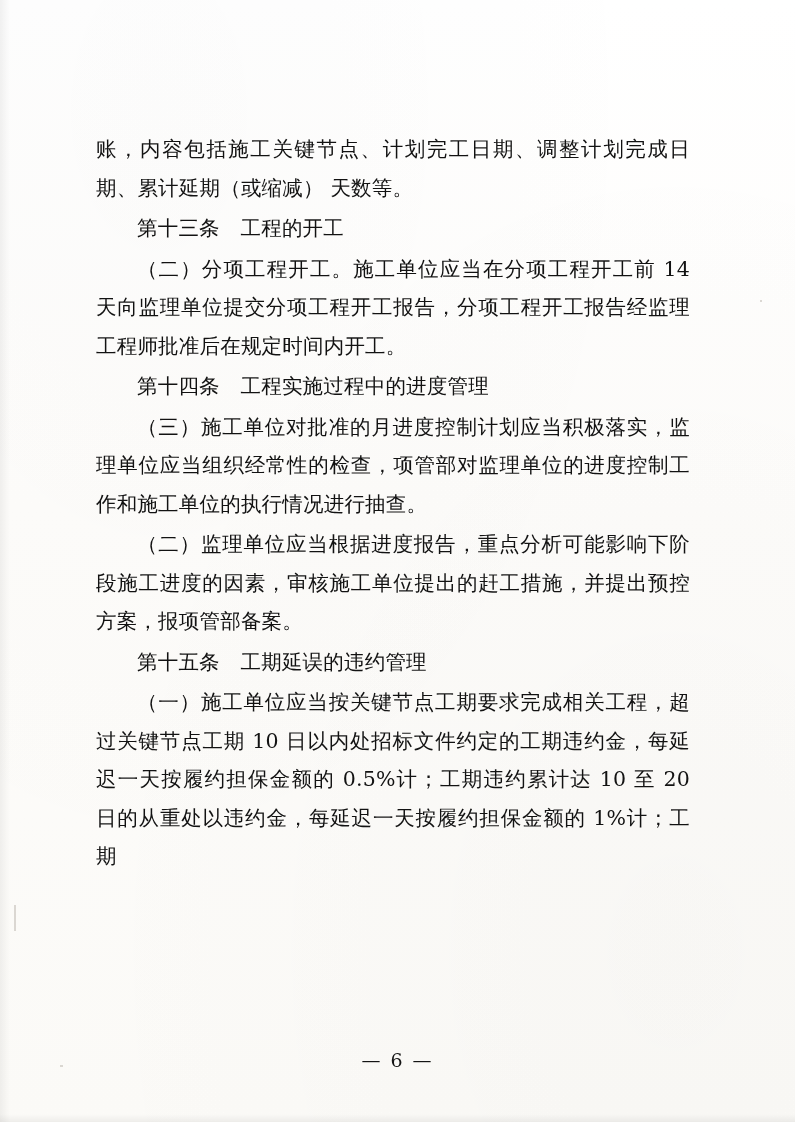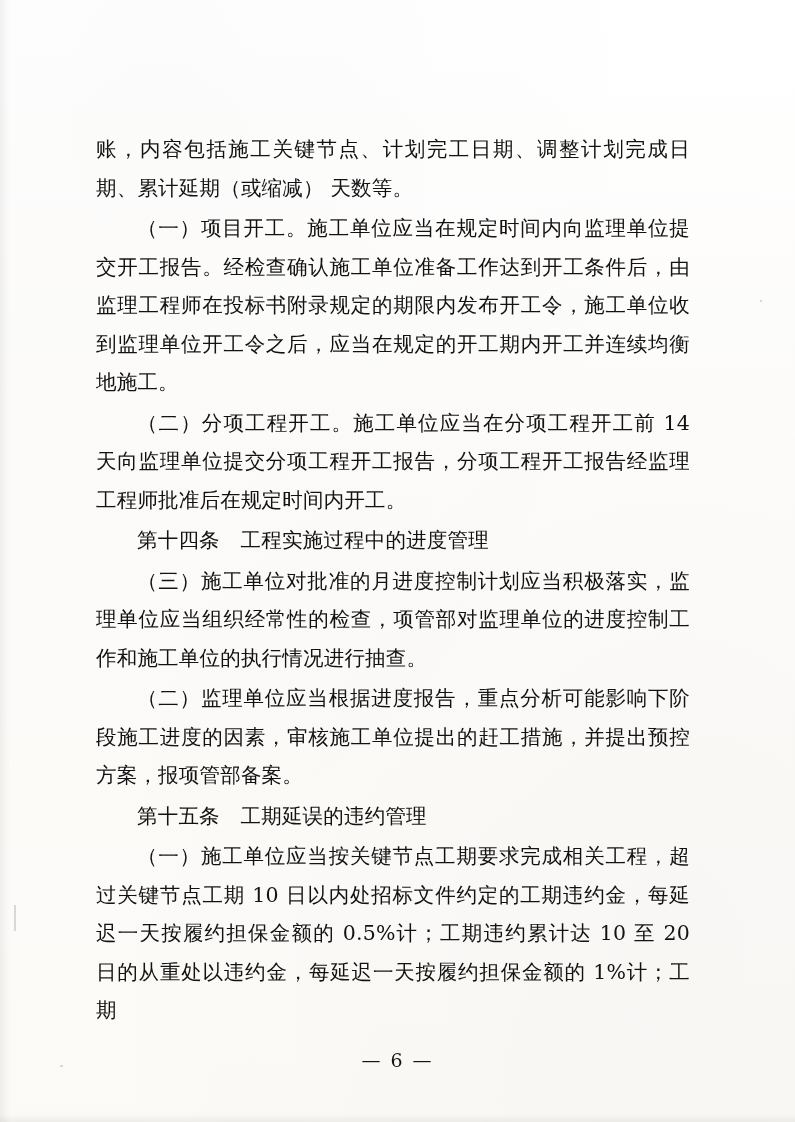--- a/index.html
+++ b/index.html
@@ -88,21 +88,21 @@
   <div class="scan-tint"></div>
   <div class="edge-left"></div>
   <div class="edge-bottom"></div>
 
   <div class="speck" style="left:14px;top:905px;width:2px;height:26px;"></div>
   <div class="speck" style="left:760px;top:300px;width:2px;height:2px;"></div>
   <div class="speck" style="left:60px;top:1065px;width:3px;height:2px;"></div>
 
   <div class="body-text">
     <p class="para">账，内容包括施工关键节点、计划完工日期、调整计划完成日期、累计延期（或缩减）  天数等。</p>
-    <p class="para indent">（一）项目开工。施工单位应当在规定时间内向监理单位提交开工报告。经检查确认施工单位准备工作达到开工条件后，由监理工程师在投标书附录规定的期限内发布开工令，施工单位收到监理单位开工令之后，应当在规定的开工期内开工并连续均衡地施工。</p>
+    <p class="para heading">第十三条　工程的开工</p>
     <p class="para indent">（二）分项工程开工。施工单位应当在分项工程开工前 14 天向监理单位提交分项工程开工报告，分项工程开工报告经监理工程师批准后在规定时间内开工。</p>
     <p class="para heading">第十四条　工程实施过程中的进度管理</p>
     <p class="para indent">（三）施工单位对批准的月进度控制计划应当积极落实，监理单位应当组织经常性的检查，项管部对监理单位的进度控制工作和施工单位的执行情况进行抽查。</p>
     <p class="para indent">（二）监理单位应当根据进度报告，重点分析可能影响下阶段施工进度的因素，审核施工单位提出的赶工措施，并提出预控方案，报项管部备案。</p>
     <p class="para heading">第十五条　工期延误的违约管理</p>
     <p class="para indent">（一）施工单位应当按关键节点工期要求完成相关工程，超过关键节点工期 10 日以内处招标文件约定的工期违约金，每延迟一天按履约担保金额的 0.5%计；工期违约累计达 10 至 20 日的从重处以违约金，每延迟一天按履约担保金额的 1%计；工期</p>
   </div>
 
   <div class="page-number">— 6 —</div>
 </div>

